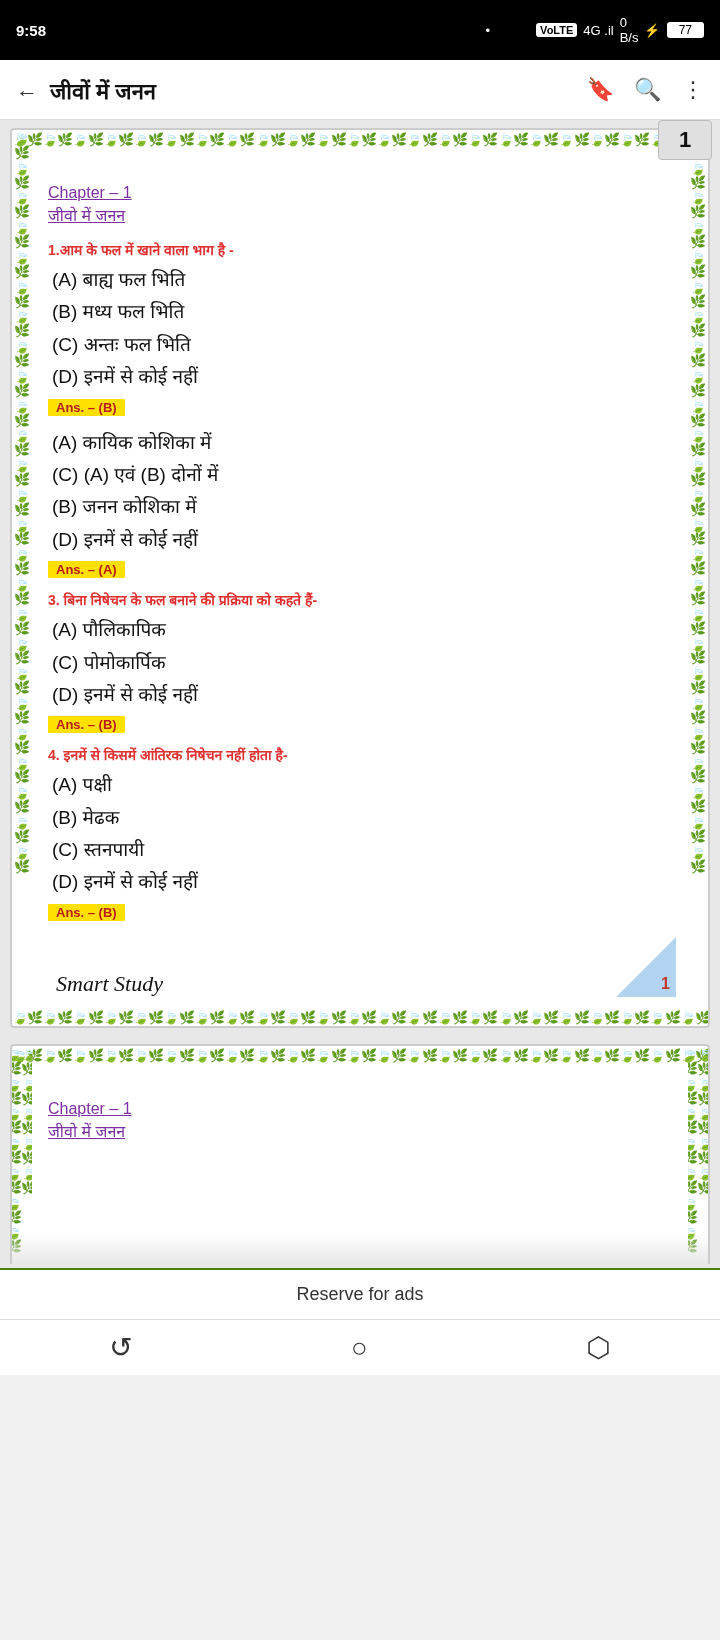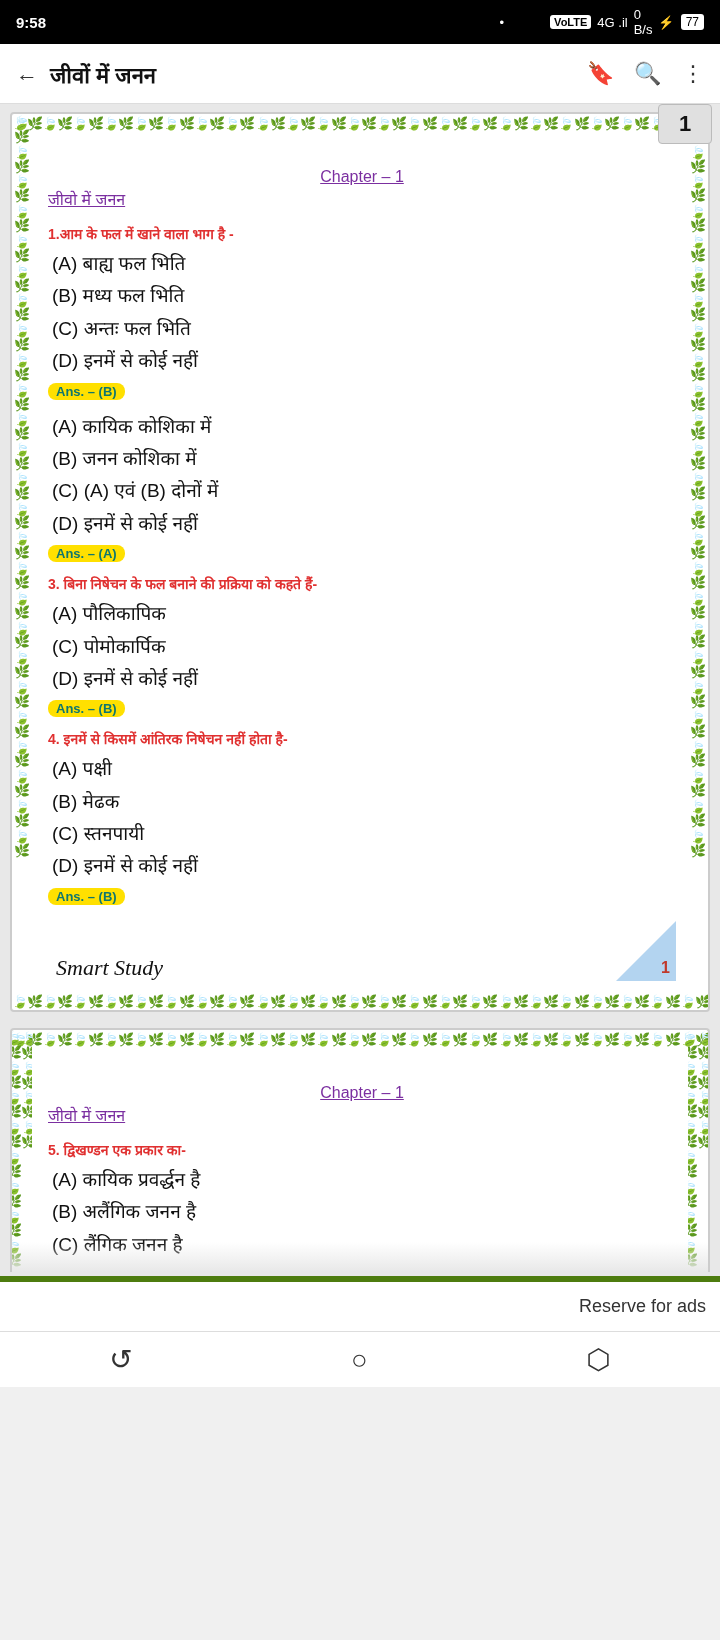--- a/index.html
+++ b/index.html
@@ -13,21 +13,21 @@
     }
 
     
     .status-bar {
       background: #000;
       color: #fff;
       display: flex;
       justify-content: space-between;
       align-items: center;
       padding: 8px 16px;
-      height: 44px;
+      height: 60px;
       font-size: 15px;
       gap: 16px;
     }
     .status-left { font-weight: bold; }
     .status-right {
       display: flex;
       align-items: center;
       gap: 6px;
       font-size: 13px;
     }
@@ -37,21 +37,21 @@
       font-size: 11px;
       font-weight: bold;
       padding: 1px 4px;
       border-radius: 3px;
       margin-left: 40px;
     }
     .battery-icon {
       background: #fff;
       color: #000;
       font-size: 12px;
-      padding: 1px 5px;
+      padding: 1px 12px;
       border-radius: 3px;
     }
 
     
     .app-bar {
       background: #fff;
       display: flex;
       align-items: center;
       padding: 0 16px;
       height: 60px;
@@ -153,21 +153,20 @@
       border-radius: 4px;
       border: 1px solid #bbb;
       z-index: 10;
     }
 
     
     .page-inner {
       margin: 20px 24px 10px 28px;
     }
     .chapter-title {
-      text-align: center;
       color: #7b2fa0;
       font-size: 16px;
       text-decoration: underline;
       margin-bottom: 2px;
       margin-top: 44px;
     }
     .chapter-subtitle {
       text-align: left;
       color: #7b2fa0;
       font-size: 16px;
@@ -187,46 +186,46 @@
     }
     .option {
       font-size: 19px;
       color: #111;
       margin: 2px 0 2px 4px;
       line-height: 1.6;
     }
     .ans-badge {
       display: inline-block;
       background: #ffe000;
-      color: #0f766e;
+      color: #b91c1c;
       font-size: 13px;
       font-weight: bold;
       padding: 1px 8px;
-      border-radius: 8px;
+      border-radius: 1px;
       margin-top: 4px;
     }
 
     
     .smart-study {
       font-family: 'Georgia', cursive;
       font-style: italic;
       font-size: 22px;
       color: #111;
       margin-top: 10px;
       margin-left: 8px;
     }
 
     
     .ads-bar {
       background: #fff;
-      text-align: right;
+      text-align: center;
       padding: 14px;
       font-size: 18px;
       color: #333;
-      border-top: 6px solid #4d7c0f;
+      border-top: 2px solid #4d7c0f;
       margin-top: 4px;
     }
 
     
     .nav-bar {
       background: #fff;
       display: flex;
       justify-content: space-around;
       align-items: center;
       height: 56px;
@@ -313,22 +312,22 @@
         <div class="question-text">1.आम के फल में खाने वाला भाग है -</div>
         <div class="option">(A) बाह्य फल भिति</div>
         <div class="option">(B) मध्य फल भिति</div>
         <div class="option">(C) अन्तः  फल भिति</div>
         <div class="option">(D) इनमें से कोई नहीं</div>
         <span class="ans-badge">Ans. – (B)</span>
       </div>
 
       <div class="question-block">
         <div class="option">(A) कायिक कोशिका में</div>
+        <div class="option">(C) (A) एवं (B) दोनों में</div>
         <div class="option">(B) जनन  कोशिका में</div>
-        <div class="option">(C) (A) एवं (B) दोनों में</div>
         <div class="option">(D) इनमें से कोई नहीं</div>
         <span class="ans-badge">Ans. – (A)</span>
       </div>
 
       <div class="question-block">
         <div class="question-text">3. बिना निषेचन के फल बनाने की प्रक्रिया को कहते हैं-</div>
         <div class="option">(A) पौलिकापिक</div>
         <div class="option">(C) पोमोकार्पिक</div>
         <div class="option">(D) इनमें से कोई नहीं</div>
         <span class="ans-badge">Ans. – (B)</span>
@@ -366,26 +365,20 @@
       </div>
       <div class="leaf-border-right">
         <span class="leaf-strip-v">🍃🌿🍃🌿🍃🌿🍃🌿🍃🌿🍃🌿🍃🌿🍃🌿🍃🌿🍃🌿🍃🌿🍃🌿</span>
       </div>
     </div>
 
     <div class="page-inner">
       <div class="chapter-title">Chapter – 1</div>
       <div class="chapter-subtitle">जीवो में जनन</div>
 
-      <div class="question-block">
-        <div class="question-text">5. द्विखण्डन एक प्रकार का-</div>
-        <div class="option">(A) कायिक प्रवर्द्धन है</div>
-        <div class="option">(B) अलैंगिक जनन है</div>
-        <div class="option">(C) लैंगिक जनन है</div>
-      </div>
     </div>
     <div class="partial-fade"></div>
   </div>
 
   <div class="ads-bar">
     <span>Reserve for ads</span>
   </div>
 </div>
 
 <div class="nav-bar">

